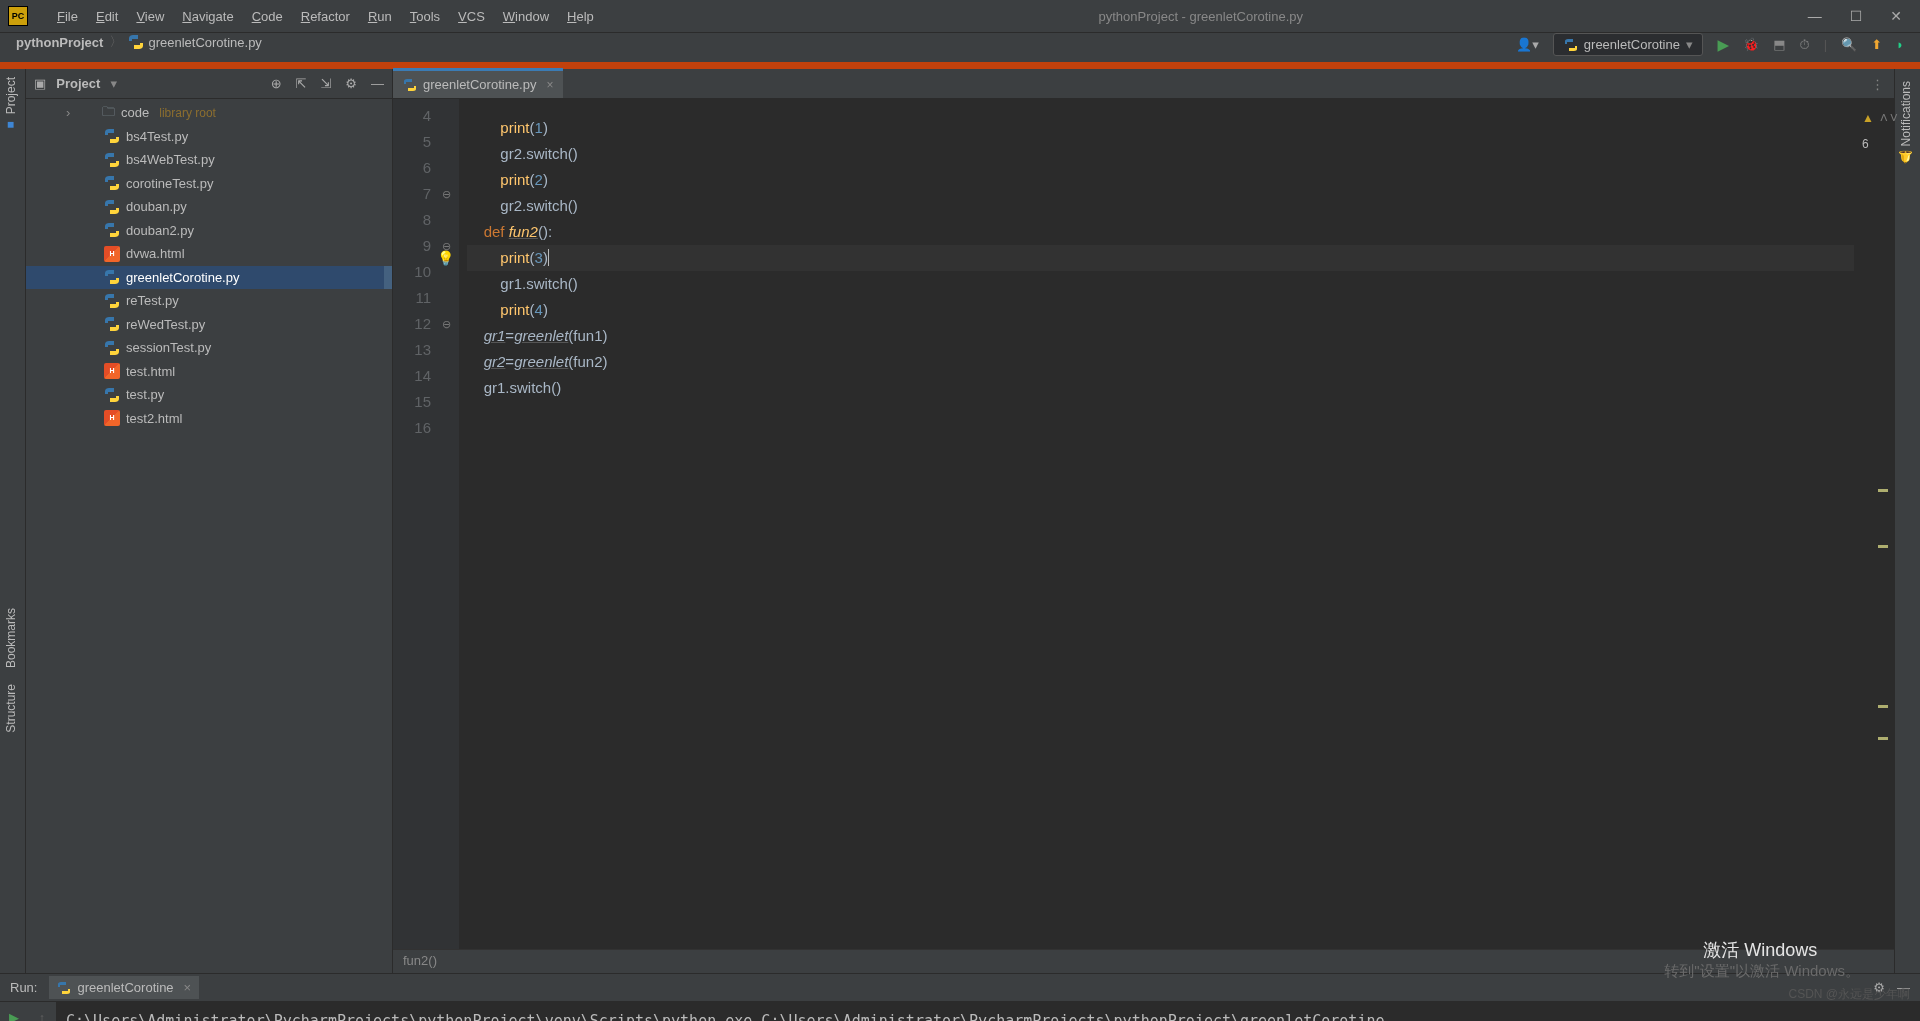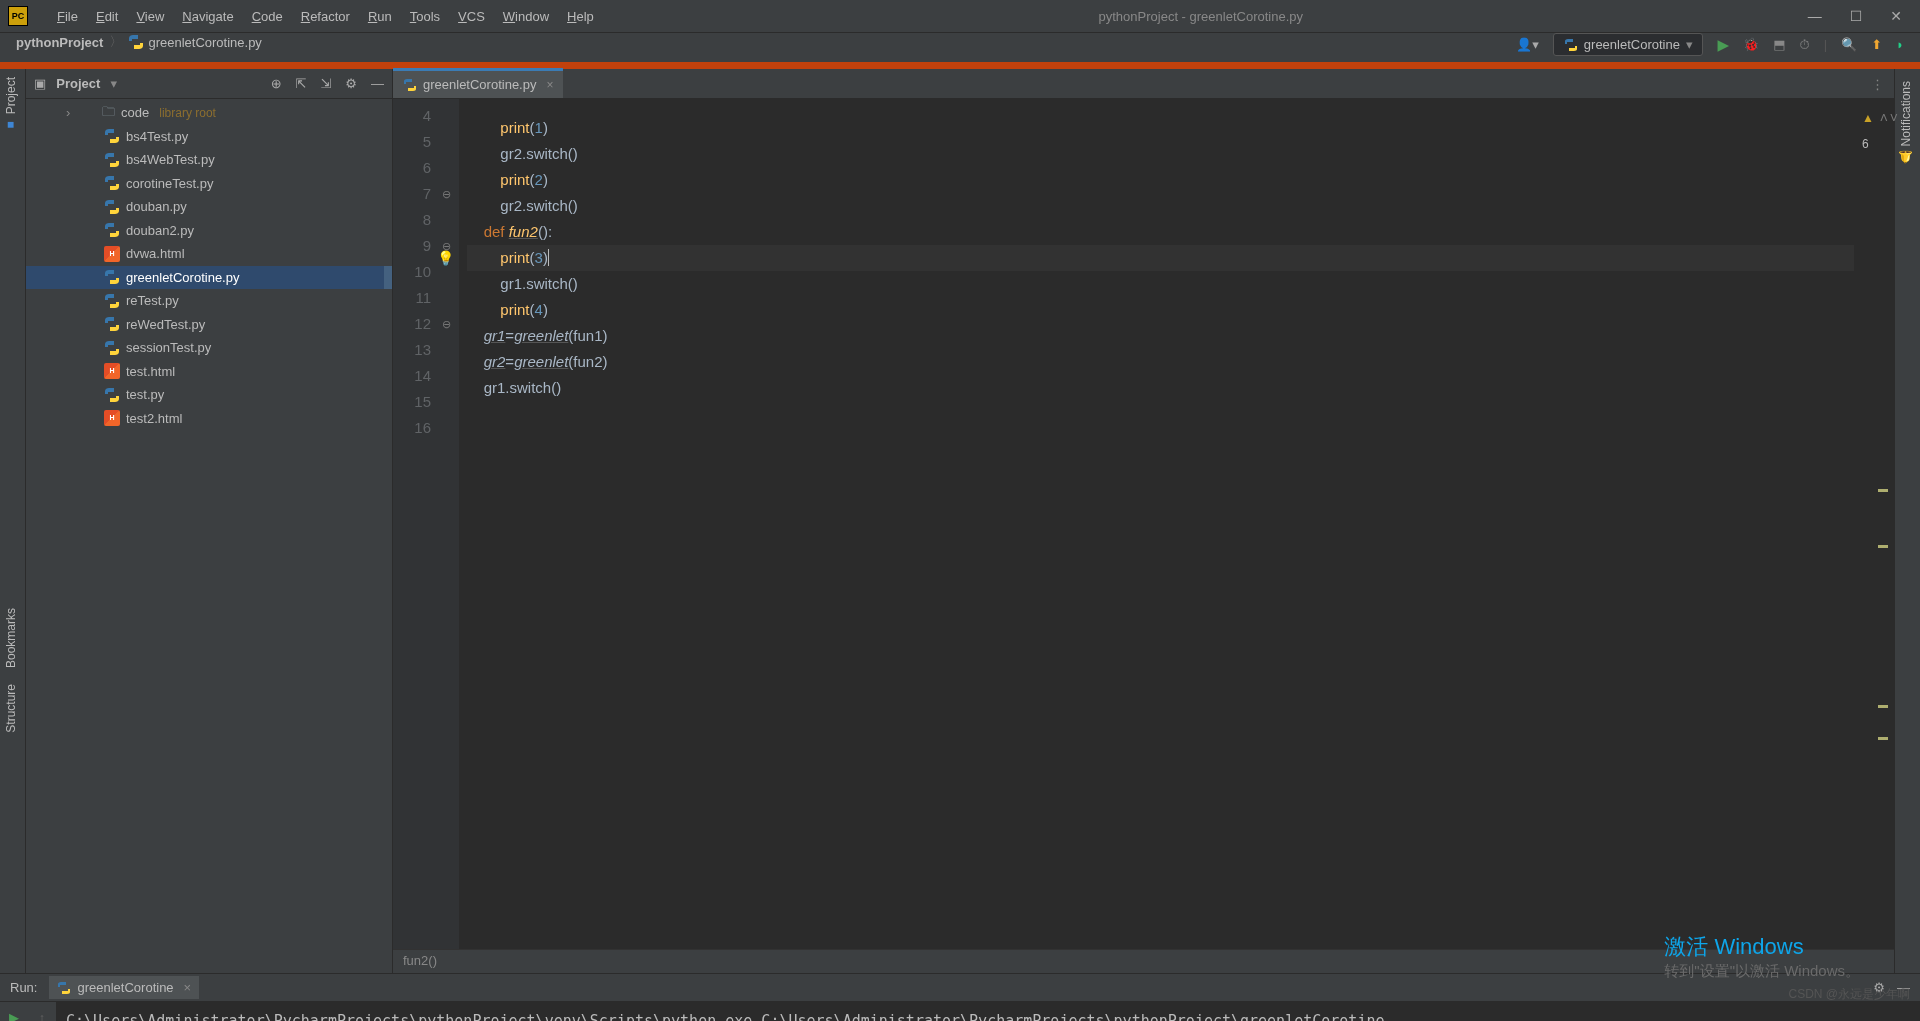--- a/index.html
+++ b/index.html
@@ -67,21 +67,21 @@
 .run-header { height:28px; background:#3c3f41; display:flex; align-items:center; padding:0 10px; gap:12px; border-bottom:1px solid #2b2b2b; }
 .run-tab { background:#4e5254; padding:4px 8px; display:flex; align-items:center; gap:6px; }
 .run-tools { margin-left:auto; display:flex; gap:12px; color:#aaa; }
 .run-body { flex:1; display:flex; }
 .run-left-tools { width:28px; display:flex; flex-direction:column; align-items:center; gap:10px; padding:8px 0; background:#3c3f41; }
 .run-left-tools span { color:#aaa; cursor:pointer; }
 .run-left-tools .play { color:#499c54; }
 .run-arrows { width:28px; display:flex; flex-direction:column; align-items:center; gap:10px; padding:8px 0; background:#3c3f41; color:#666; }
 .console { flex:1; padding:6px 10px; font-family:Consolas,monospace; font-size:15px; color:#bbb; line-height:26px; white-space:pre; overflow:hidden; }
 .watermark { position:absolute; right:60px; bottom:40px; color:#6a6a6a; font-size:15px; text-align:left; pointer-events:none; }
-.watermark .big { font-size:22px; color:#0ea5e9; }
+.watermark .big { font-size:18px; color:#e5e5e5;margin-left:39px; }
 .csdn-mark { position:absolute; right:10px; bottom:18px; color:#555; font-size:12px; }
 .tree-sel-stripe { position:absolute; right:0; top:0; bottom:0; width:8px; background:#44617f; }
 svg.pysvg path.top{fill:#3776ab;} svg.pysvg path.bot{fill:#ffd43b;}
 </style>
 </head>
 <body>
 
 <div class="titlebar">
   <div class="app-icon">PC</div>
   <div class="menu" id="menu">

